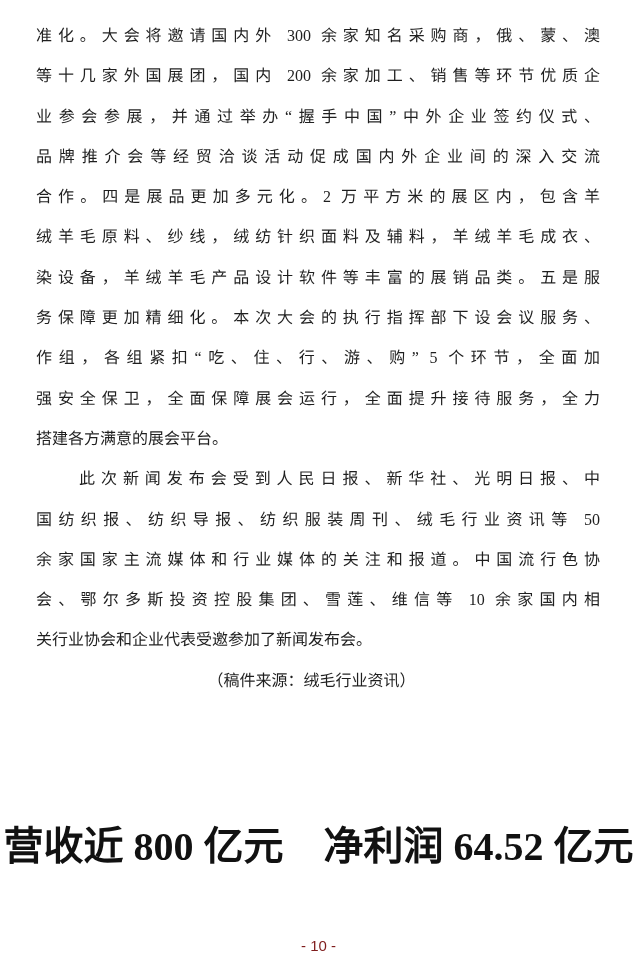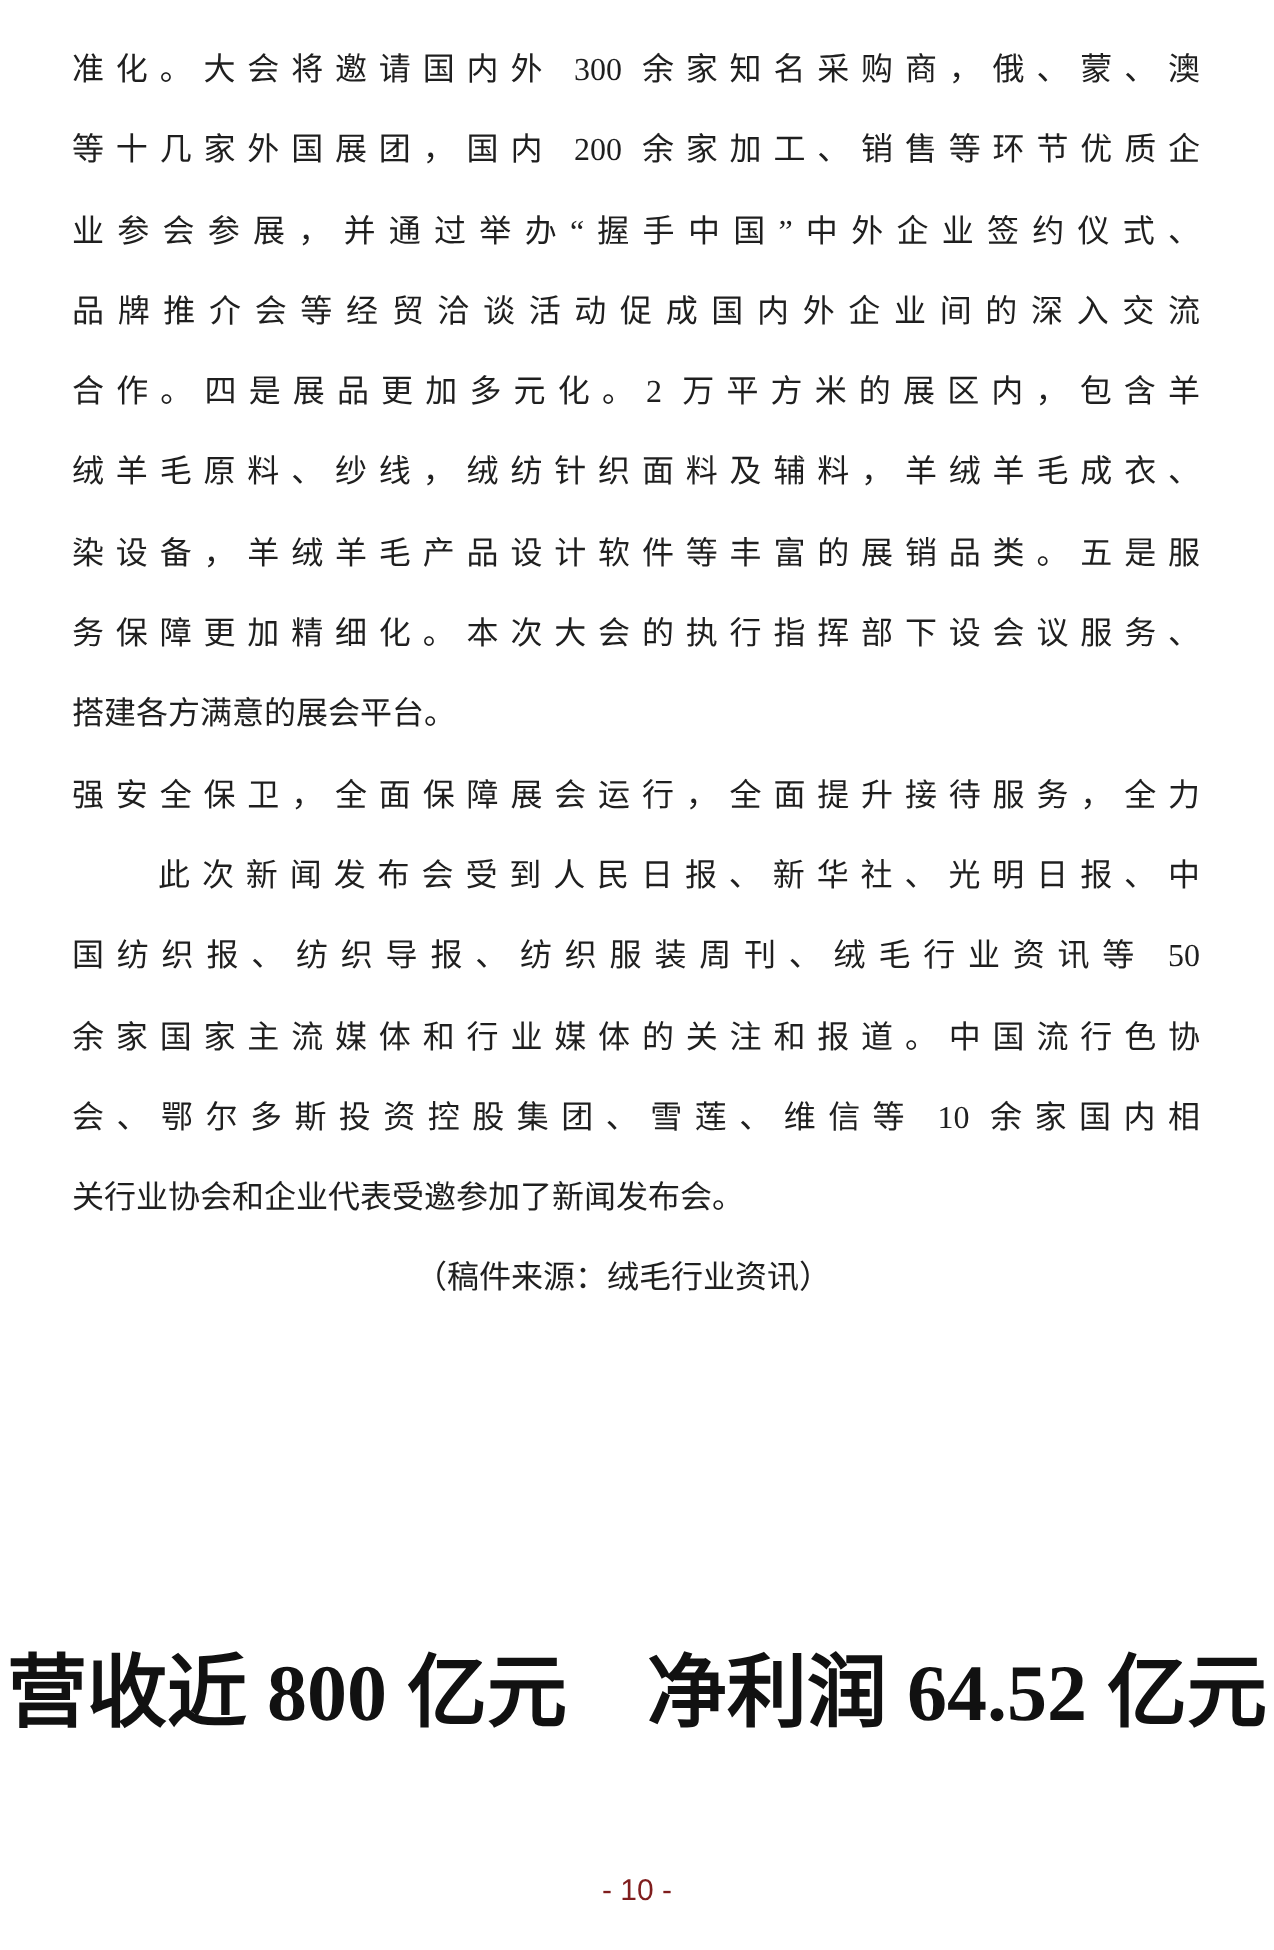--- a/index.html
+++ b/index.html
@@ -74,22 +74,23 @@
 
     <div>
       <div class="text-line">准化。大会将邀请国内外 300 余家知名采购商，俄、蒙、澳</div>
       <div class="text-line">等十几家外国展团，国内 200 余家加工、销售等环节优质企</div>
       <div class="text-line">业参会参展，并通过举办“握手中国”中外企业签约仪式、</div>
       <div class="text-line">品牌推介会等经贸洽谈活动促成国内外企业间的深入交流</div>
       <div class="text-line">合作。四是展品更加多元化。2 万平方米的展区内，包含羊</div>
       <div class="text-line">绒羊毛原料、纱线，绒纺针织面料及辅料，羊绒羊毛成衣、</div>
       <div class="text-line">染设备，羊绒羊毛产品设计软件等丰富的展销品类。五是服</div>
       <div class="text-line">务保障更加精细化。本次大会的执行指挥部下设会议服务、</div>
+      <div class="text-line">作组，各组紧扣“吃、住、行、游、购” 5 个环节，全面加</div>
+      <div class="text-line">强安全保卫，全面保障展会运行，全面提升接待服务，全力</div>
       <div class="text-line para-end">搭建各方满意的展会平台。</div>
-      <div class="text-line">强安全保卫，全面保障展会运行，全面提升接待服务，全力</div>
     </div>
 
     <div>
       <div class="text-line indent">此次新闻发布会受到人民日报、新华社、光明日报、中</div>
       <div class="text-line">国纺织报、纺织导报、纺织服装周刊、绒毛行业资讯等 50</div>
       <div class="text-line">余家国家主流媒体和行业媒体的关注和报道。中国流行色协</div>
       <div class="text-line">会、鄂尔多斯投资控股集团、雪莲、维信等 10 余家国内相</div>
       <div class="text-line para-end">关行业协会和企业代表受邀参加了新闻发布会。</div>
     </div>
 

